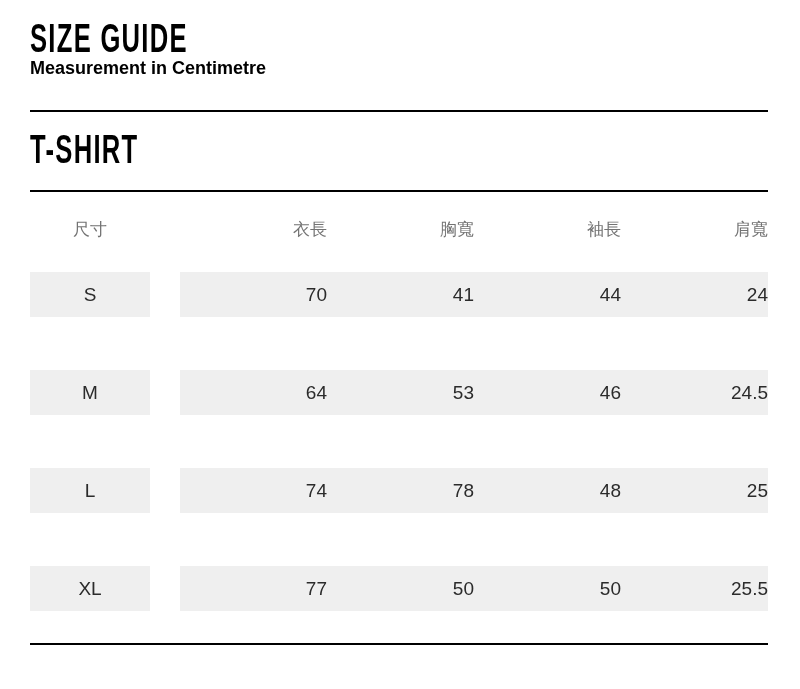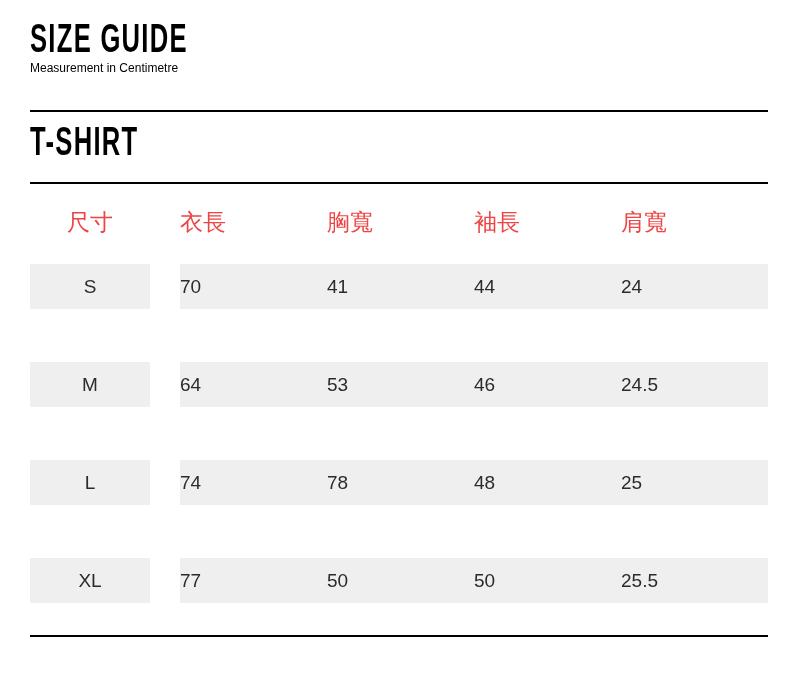--- a/index.html
+++ b/index.html
@@ -25,61 +25,62 @@
     white-space: nowrap;
   }
   .cond {
     display: inline-block;
     transform: scaleX(0.64);
     transform-origin: 0 50%;
     letter-spacing: 2px;
     white-space: nowrap;
   }
   .subtitle {
-    font-size: 12px;
+    font-size: 18px;
     line-height: 16px;
     color: #000;
     margin-top: 2px;
+    font-weight: bold;
   }
   .divider {
     height: 2px;
     background: #000;
     border: none;
     margin: 0;
   }
   .divider-1 { margin-top: 34px; }
-  .section-heading { margin-top: 9px; }
+  .section-heading { margin-top: 17px; }
   .divider-2 { margin-top: 21px; }
 
   
   .size-table { width: 100%; }
   .t-row {
     display: flex;
     align-items: stretch;
   }
   .label-col {
     width: 120px;
     flex: 0 0 120px;
     text-align: center;
   }
   .values-col {
     flex: 1;
     margin-left: 30px;
     display: flex;
   }
   .values-col .v-cell {
     flex: 1;
-    text-align: left;
+    text-align: right;
   }
 
   .header-row {
     margin-top: 28px;
-    font-size: 23px;
+    font-size: 17px;
     line-height: 20px;
-    color: #ef4444;
+    color: #737373;
   }
 
   .data-row {
     margin-top: 53px;
     font-size: 19px;
     color: #2b2b2b;
   }
   .data-row.first { margin-top: 32px; }
   .data-row .label-col,
   .data-row .values-col {

